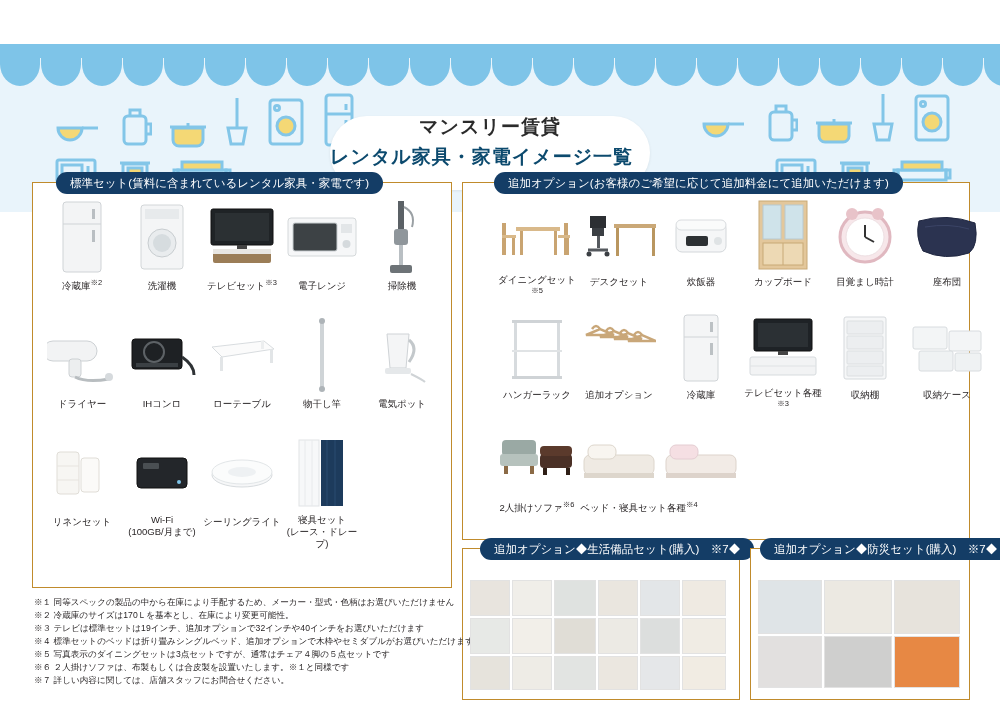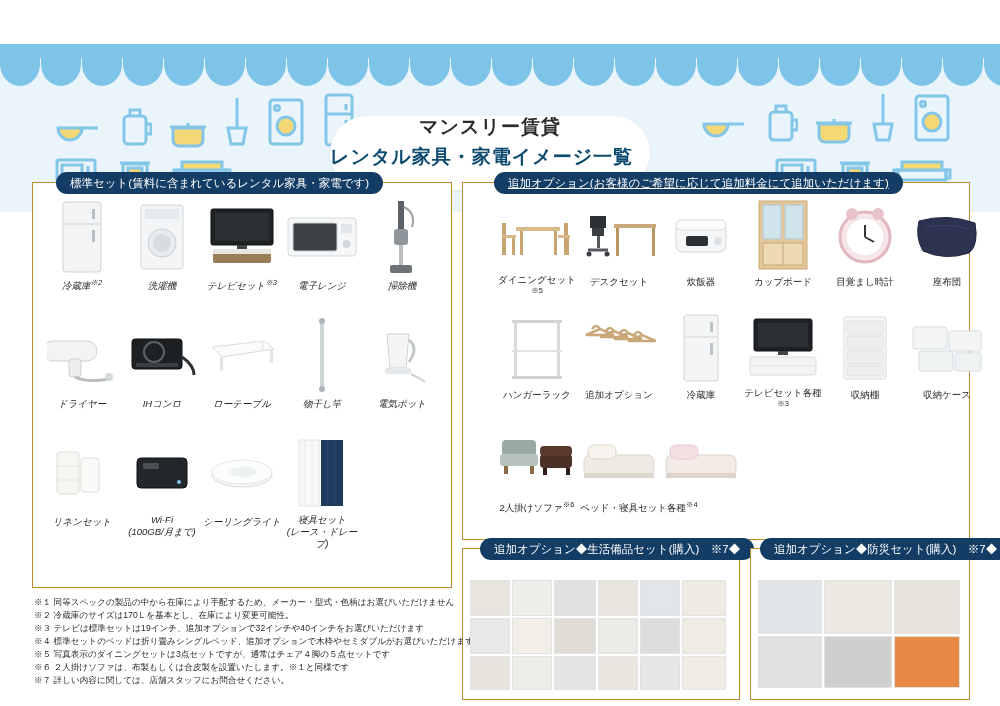--- a/index.html
+++ b/index.html
@@ -74,35 +74,34 @@
     white-space:nowrap;
     padding:0 14px;
   }
 
   
   #panel-standard { left:32px; top:182px; width:420px; height:406px; }
   #title-standard { left:56px; top:172px; }
 
   
   #panel-options { left:462px; top:182px; width:508px; height:358px; }
-  #title-options { left:494px; top:172px;text-decoration:underline; }
+  #title-options { left:494px; top:172px; }
 
   
   #panel-living { left:462px; top:548px; width:278px; height:152px; }
   #title-living { left:480px; top:538px; }
   #panel-bousai { left:750px; top:548px; width:220px; height:152px; }
   #title-bousai { left:760px; top:538px; }
 
   
   .grid { position:absolute; display:grid; }
   #grid-standard {
     left:42px; top:198px; width:400px;
     grid-template-columns:repeat(5, 80px);
     grid-auto-rows:118px;
-    font-style:italic;
   }
   #grid-options {
     left:496px; top:198px; width:492px;
     grid-template-columns:repeat(6, 82px);
     grid-auto-rows:113px;
   }
   .item { display:flex; flex-direction:column; align-items:center; }
   .thumb {
     width:74px; height:78px;
     display:flex; align-items:center; justify-content:center;

